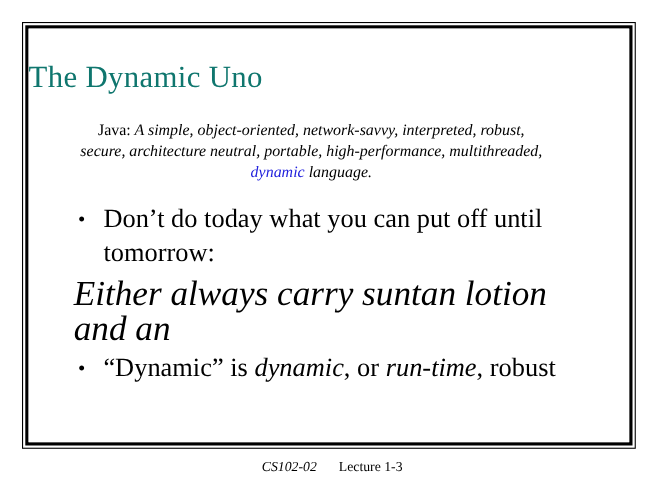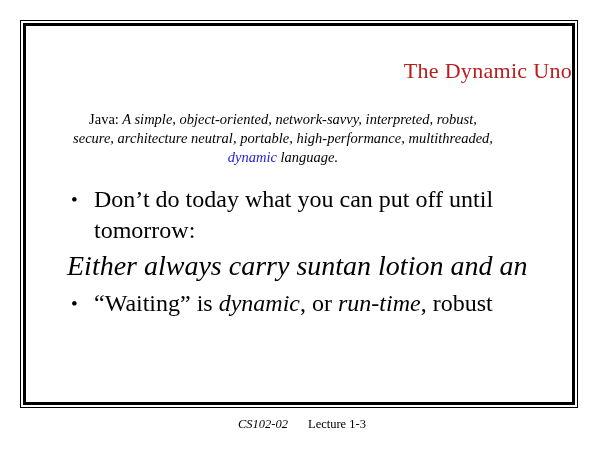--- a/index.html
+++ b/index.html
@@ -45,23 +45,23 @@
     bottom: 0;
     background: #ffffff;
   }
 
   
   #slide-title {
     position: absolute;
     left: 0;
     top: 30px;
     width: 100%;
-    text-align: right;
-    color: #b91c1c;
-    font-size: 22px;
+    text-align: left;
+    color: #0f766e;
+    font-size: 28px;
     line-height: 30px;
     letter-spacing: 0.3px;
     white-space: nowrap;
   }
 
   
   #java-definition {
     position: absolute;
     left: 42px;
     top: 84px;
@@ -104,21 +104,21 @@
     display: block;
   }
   .bullet-row em,
   .bullet-row .it { font-style: italic; }
 
   .plain-para {
     position: relative;
     margin-bottom: 6px;
     padding-left: 41px;
     padding-right: 20px;
-    font-size: 28px;
+    font-size: 32px;
     line-height: 32px;
     font-style: italic;
     text-indent: 0;
   }
   .plain-para .line2 {
     display: block;
     padding-left: 27px;
   }
 
   
@@ -166,21 +166,21 @@
           <span class="bullet-mark">•</span>
           <span class="bullet-text">Don’t do today what you can put off until tomorrow:</span>
         </div>
 
         <div class="plain-para">
           <span>Either always carry suntan lotion and an</span>
         </div>
 
         <div class="bullet-row">
           <span class="bullet-mark">•</span>
-          <span class="bullet-text"><span>“Waiting” is </span><span class="it">dynamic</span><span>, or </span><span class="it">run-time</span><span>, robust</span>
+          <span class="bullet-text"><span>“Dynamic” is </span><span class="it">dynamic</span><span>, or </span><span class="it">run-time</span><span>, robust</span>
           </span>
         </div>
 
       </div>
     </div>
   </div>
 </div>
 
 <div id="slide-footer">
   <span id="footer-course-block">

